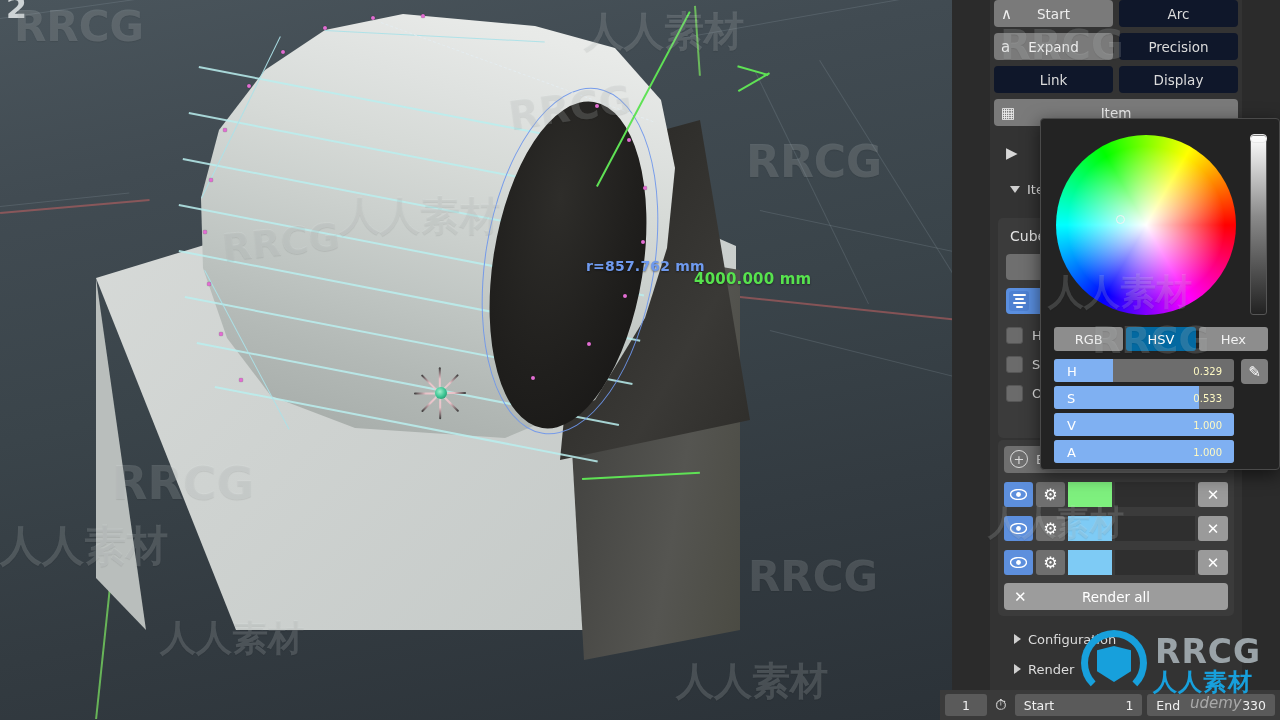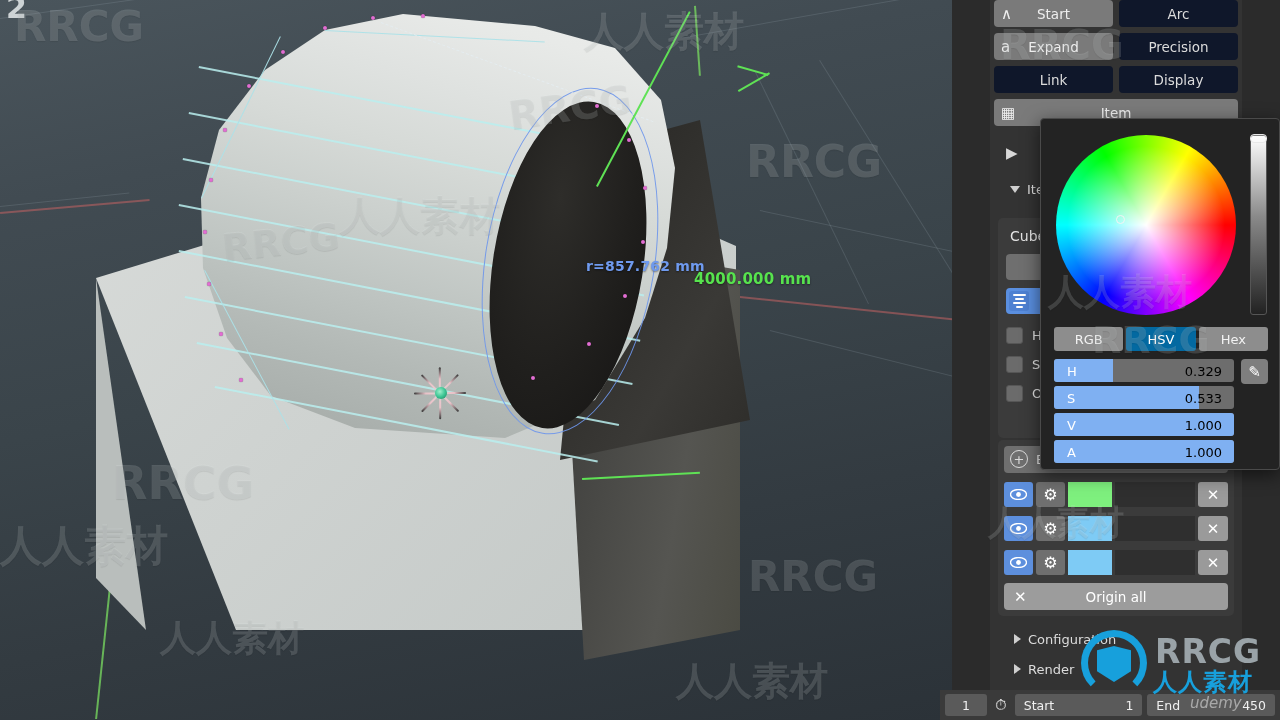--- a/index.html
+++ b/index.html
@@ -263,21 +263,21 @@
     font-size: 13px; display: flex; align-items: center; justify-content: center;
   }
   .mode.active { background: #0369a1; color: #ffffff; }
   #sliders { position: absolute; left: 13px; top: 240px; width: 180px; }
   .cs {
     position: relative; height: 23px; border-radius: 3px; margin-bottom: 4px;
     background: #6d6d6d; overflow: hidden;
   }
   .cs .fill { position: absolute; left: 0; top: 0; bottom: 0; background: #7fb0f2; }
   .cs .nm { position: absolute; left: 13px; top: 50%; transform: translateY(-50%); color: #fff; font-size: 13px; }
-  .cs .vl { position: absolute; right: 12px; top: 50%; transform: translateY(-50%); color: #000000; font-size: 13px; }
+  .cs .vl { position: absolute; right: 12px; top: 50%; transform: translateY(-50%); color: #fef9c3; font-size: 10px; }
   #eyedrop {
     position: absolute; left: 200px; top: 240px; width: 27px; height: 25px;
     background: #7e7e7e; border-radius: 4px;
     display: flex; align-items: center; justify-content: center;
     color: #fff; font-size: 15px;
   }
 
   
   #timeline {
     position: absolute; left: 940px; top: 690px; width: 340px; height: 30px;
@@ -542,21 +542,21 @@
               </svg>
           </span>
           <span class="gear">⚙</span>
           <span class="swatch" style="background:#7ecbf5;"></span>
           <span class="lfill"></span>
           <span class="xbtn">✕</span>
         </div>
 
         <div id="delall">
           <span class="x">✕</span>
-          <span>Origin all</span>
+          <span>Render all</span>
         </div>
       </div>
 
       <div style="position:absolute;left:8px;top:624px;width:236px;">
         <div class="collapse-row">
           <span class="tri right"></span>
           <span>Configuration</span>
         </div>
         <div class="collapse-row">
           <span class="tri right"></span>
@@ -617,21 +617,21 @@
     <div class="tl-field" style="width:42px;">
       <span>1</span>
     </div>
     <span class="tl-icon">⏱</span>
     <div class="tl-pair">
       <span>Start</span>
       <span>1</span>
     </div>
     <div class="tl-pair">
       <span>End</span>
-      <span>450</span>
+      <span>330</span>
     </div>
   </div>
 
   <div class="wm" style="left:1000px;top:22px;font-size:40px;">RRCG</div>
   <div class="wm" style="left:1092px;top:318px;font-size:38px;">RRCG</div>
   <div class="wm cn" style="left:1048px;top:268px;font-size:36px;">人人素材</div>
   <div class="wm cn" style="left:988px;top:500px;font-size:34px;">人人素材</div>
 
   <div id="logo-badge">
     <div class="ring"></div>

